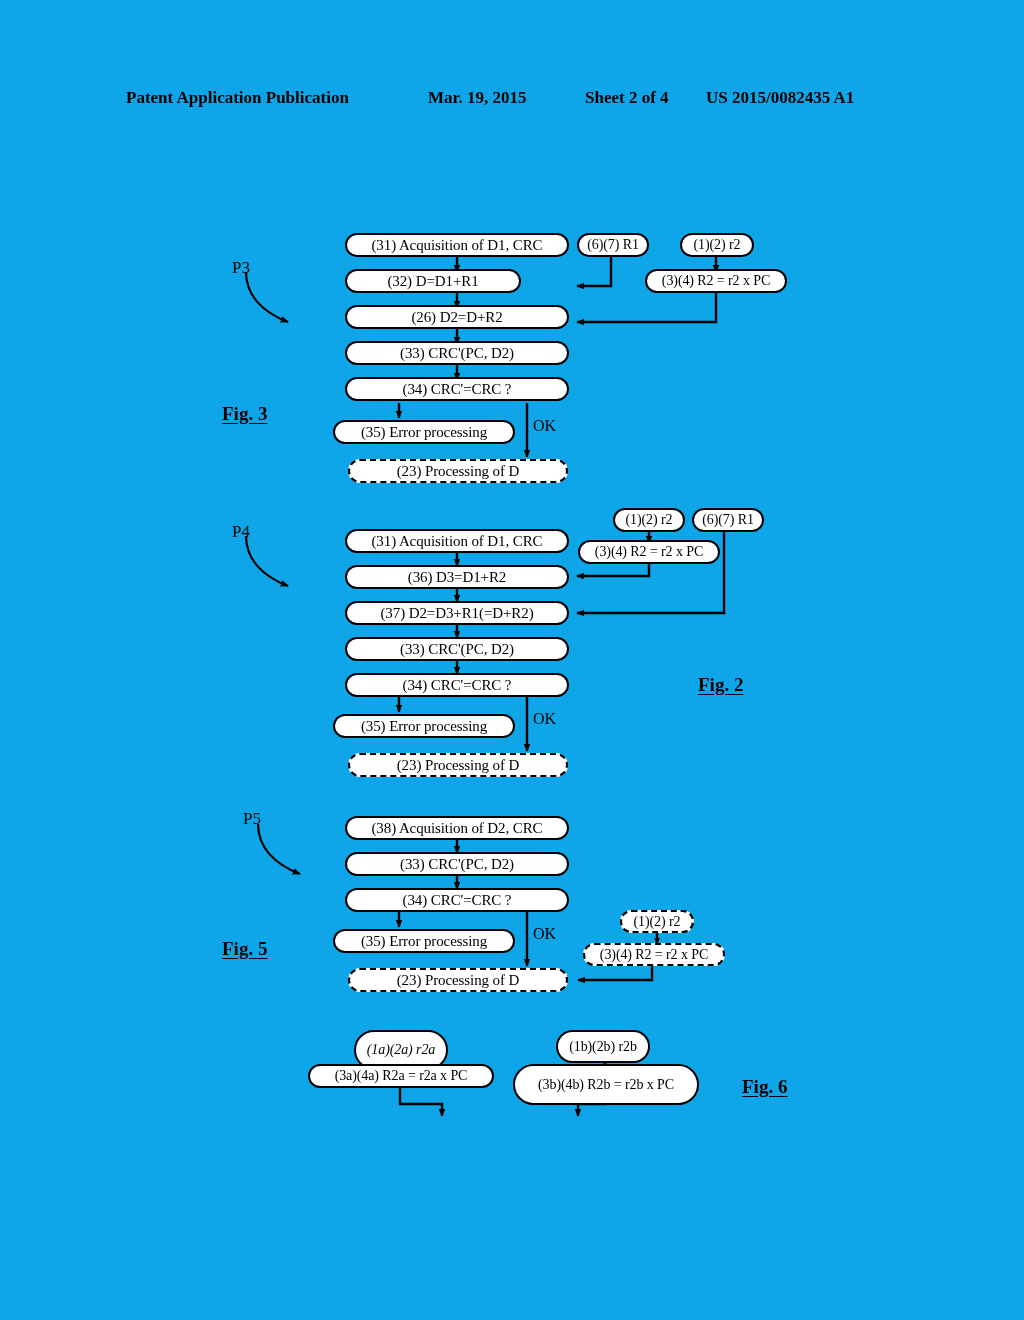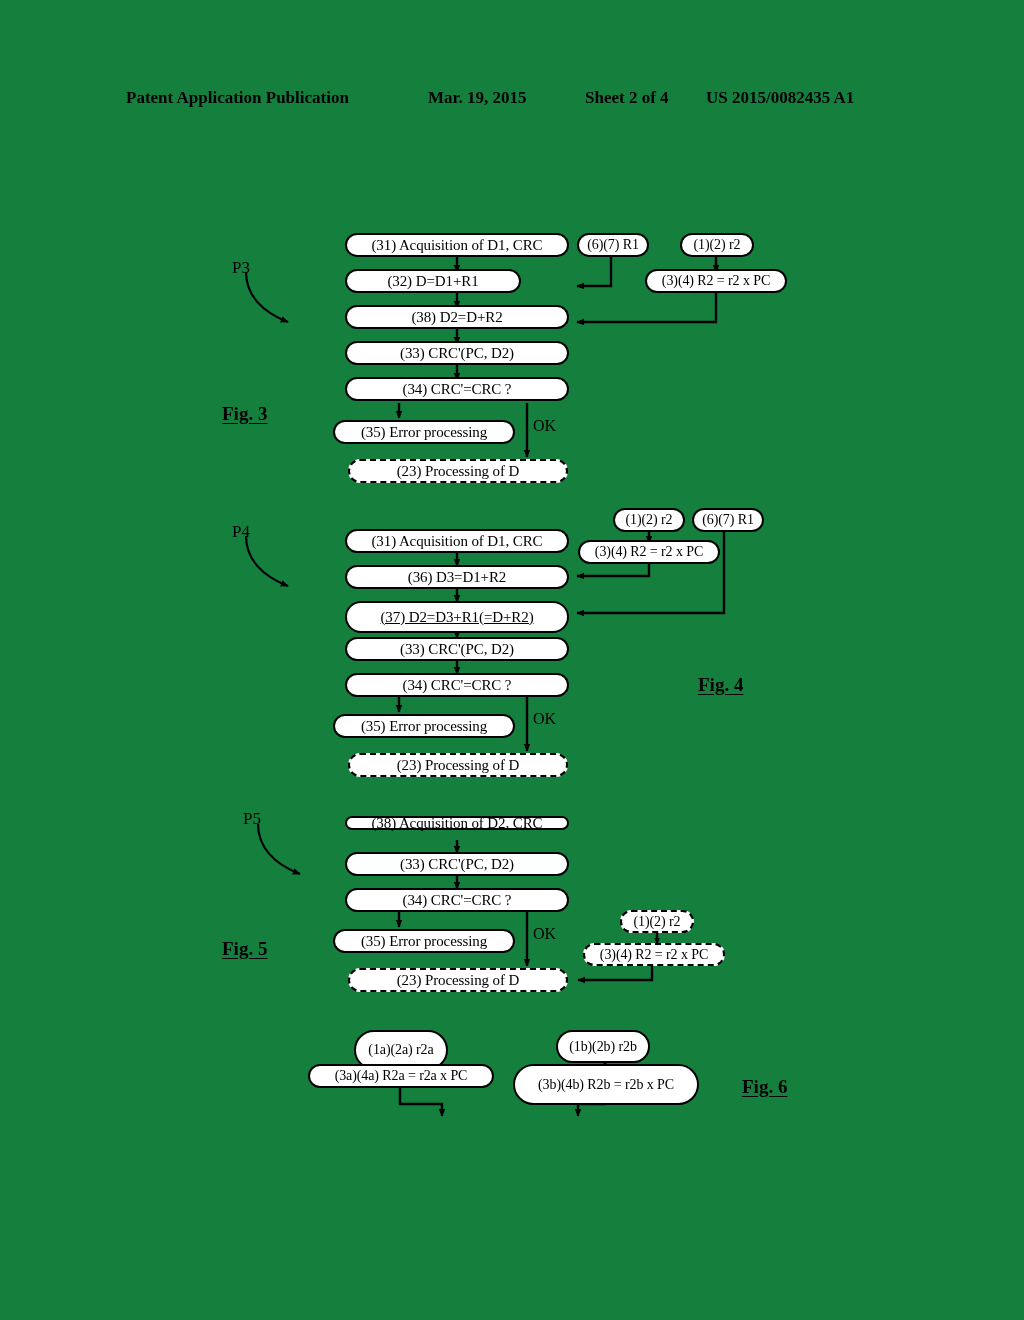--- a/index.html
+++ b/index.html
@@ -4,21 +4,21 @@
 <style>
   html, body {
     margin: 0;
     padding: 0;
     background: #ffffff;
   }
   #page {
     position: relative;
     width: 1024px;
     height: 1320px;
-    background: #15803d;
+    background: #0ea5e9;
     font-family: "Liberation Serif", "DejaVu Serif", serif;
     overflow: hidden;
   }
 
   
   .hdr {
     position: absolute;
     top: 88px;
     left: 0;
     width: 1024px;
@@ -161,21 +161,21 @@
       <path d="M258,824 C258,847 274,864 300,874" marker-end="url(#ah)" stroke-width="2.2"></path>
     </g>
   </svg>
 
   <div class="lbl proc" style="left:232px; top:259px;">P3</div>
 
   <div class="node" style="left:345px; top:233px; width:224px; height:24px;">(31) Acquisition of D1, CRC</div>
 
   <div class="node" style="left:345px; top:269px; width:176px; height:24px;">(32) D=D1+R1</div>
 
-  <div class="node" style="left:345px; top:305px; width:224px; height:24px;">(38) D2=D+R2</div>
+  <div class="node" style="left:345px; top:305px; width:224px; height:24px;">(26) D2=D+R2</div>
 
   <div class="node" style="left:345px; top:341px; width:224px; height:24px;">(33) CRC'(PC, D2)</div>
 
   <div class="node" style="left:345px; top:377px; width:224px; height:24px;">(34) CRC'=CRC ?</div>
 
   <div class="node" style="left:333px; top:420px; width:182px; height:24px;">(35) Error processing</div>
 
   <div class="node dashed" style="left:348px; top:459px; width:220px; height:24px;">(23) Processing of D</div>
 
   <div class="node small" style="left:577px; top:233px; width:72px; height:24px;">(6)(7) R1</div>
@@ -187,61 +187,61 @@
   <div class="lbl ok" style="left:533px; top:418px;">OK</div>
 
   <div class="figlbl" style="left:222px; top:403px;text-align:center;">Fig. 3</div>
 
   <div class="lbl proc" style="left:232px; top:523px;">P4</div>
 
   <div class="node" style="left:345px; top:529px; width:224px; height:24px;">(31) Acquisition of D1, CRC</div>
 
   <div class="node" style="left:345px; top:565px; width:224px; height:24px;">(36) D3=D1+R2</div>
 
-  <div class="node" style="left:345px; top:601px; width:224px; height:32px;text-decoration:underline;">(37) D2=D3+R1(=D+R2)</div>
+  <div class="node" style="left:345px; top:601px; width:224px; height:24px;">(37) D2=D3+R1(=D+R2)</div>
 
   <div class="node" style="left:345px; top:637px; width:224px; height:24px;">(33) CRC'(PC, D2)</div>
 
   <div class="node" style="left:345px; top:673px; width:224px; height:24px;">(34) CRC'=CRC ?</div>
 
   <div class="node" style="left:333px; top:714px; width:182px; height:24px;">(35) Error processing</div>
 
   <div class="node dashed" style="left:348px; top:753px; width:220px; height:24px;">(23) Processing of D</div>
 
   <div class="node small" style="left:613px; top:508px; width:72px; height:24px;">(1)(2) r2</div>
 
   <div class="node small" style="left:692px; top:508px; width:72px; height:24px;">(6)(7) R1</div>
 
   <div class="node small" style="left:578px; top:540px; width:142px; height:24px;">(3)(4) R2 = r2 x PC</div>
 
   <div class="lbl ok" style="left:533px; top:711px;">OK</div>
 
-  <div class="figlbl" style="left:698px; top:674px;">Fig. 4</div>
+  <div class="figlbl" style="left:698px; top:674px;">Fig. 2</div>
 
   <div class="lbl proc" style="left:243px; top:810px;">P5</div>
 
-  <div class="node" style="left:345px; top:816px; width:224px; height:14px;text-align:center;">(38) Acquisition of D2, CRC</div>
+  <div class="node" style="left:345px; top:816px; width:224px; height:24px;text-align:center;">(38) Acquisition of D2, CRC</div>
 
   <div class="node" style="left:345px; top:852px; width:224px; height:24px;">(33) CRC'(PC, D2)</div>
 
   <div class="node" style="left:345px; top:888px; width:224px; height:24px;">(34) CRC'=CRC ?</div>
 
   <div class="node" style="left:333px; top:929px; width:182px; height:24px;">(35) Error processing</div>
 
   <div class="node dashed" style="left:348px; top:968px; width:220px; height:24px;">(23) Processing of D</div>
 
   <div class="node dashed small" style="left:620px; top:910px; width:74px; height:23px;">(1)(2) r2</div>
 
   <div class="node dashed small" style="left:583px; top:943px; width:142px; height:23px;">(3)(4) R2 = r2 x PC</div>
 
   <div class="lbl ok" style="left:533px; top:926px;">OK</div>
 
   <div class="figlbl" style="left:222px; top:938px;">Fig. 5</div>
 
-  <div class="node small" style="left:354px; top:1030px; width:94px; height:40px;">(1a)(2a) r2a</div>
+  <div class="node small" style="left:354px; top:1030px; width:94px; height:40px;font-style:italic;">(1a)(2a) r2a</div>
 
   <div class="node small" style="left:556px; top:1030px; width:94px; height:33px;">(1b)(2b) r2b</div>
 
   <div class="node small" style="left:308px; top:1064px; width:186px; height:24px;">(3a)(4a) R2a = r2a x PC</div>
 
   <div class="node small" style="left:513px; top:1064px; width:186px; height:41px;">(3b)(4b) R2b = r2b x PC</div>
 
 
   <div class="figlbl" style="left:742px; top:1076px;">Fig. 6</div>
 

